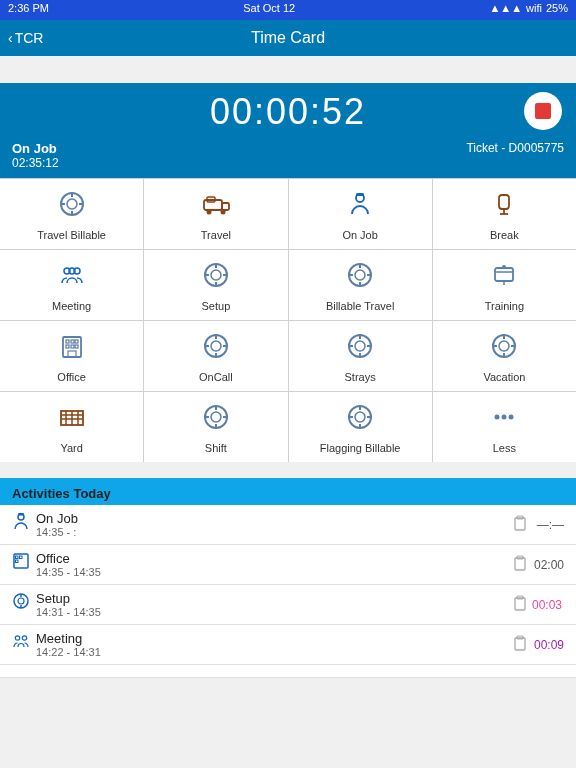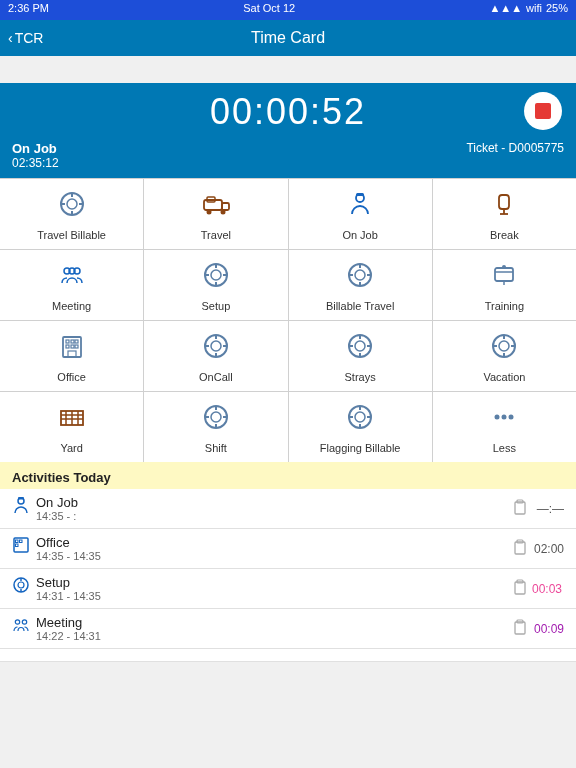--- a/index.html
+++ b/index.html
@@ -133,25 +133,26 @@
       color: #666;
     }
     .activity-label {
       font-size: 11px;
       color: #333;
       text-align: center;
     }
 
     
     .activities-section {
-      background: #fef9c3;
+      background: #0ea5e9;
       padding: 8px 12px 4px;
       font-size: 13px;
       font-weight: 600;
       color: #222;
+      margin-top: 16px;
     }
 
     .activity-list-item {
       background: white;
       padding: 6px 12px;
       display: flex;
       justify-content: space-between;
       align-items: center;
       border-bottom: 1px solid #e0e0e0;
     }

